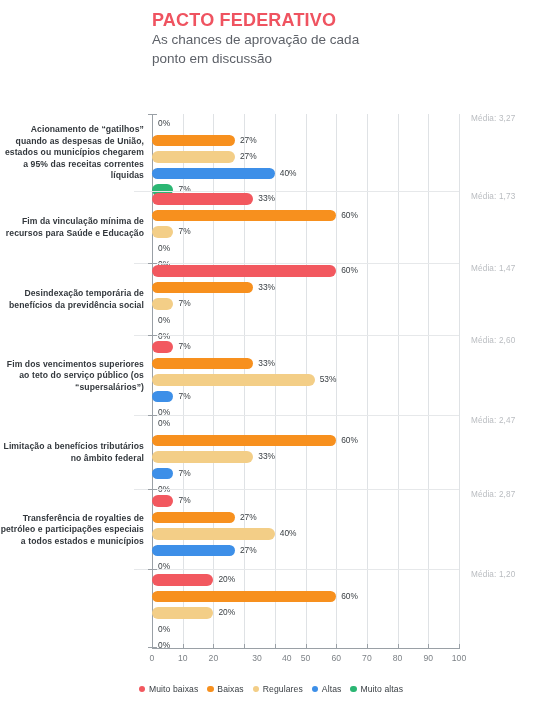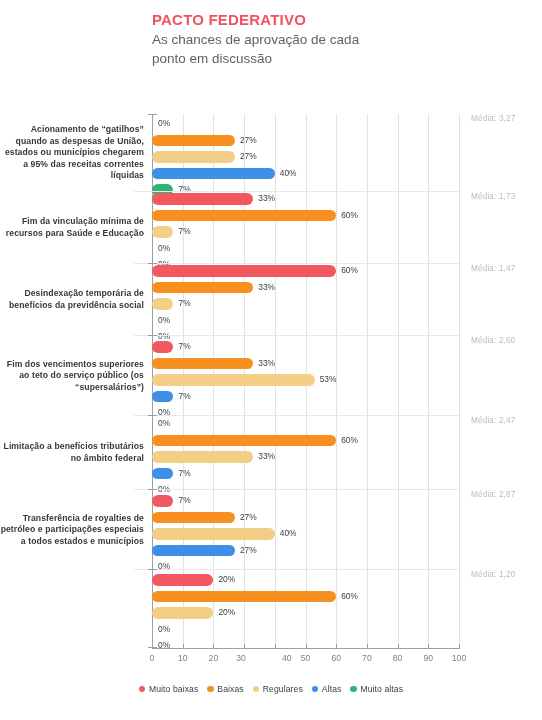--- a/index.html
+++ b/index.html
@@ -18,21 +18,21 @@
   }
 
   
   .header {
     position: absolute;
     left: 152px;
     top: 12px;
     width: 230px;
   }
   .header .kicker {
-    font-size: 15px;
+    font-size: 18px;
     font-weight: bold;
     letter-spacing: .2px;
     color: #ef5360;
     margin: 0 0 2px 0;
     line-height: 16px;
   }
   .header .subtitle {
     font-size: 13.5px;
     color: #5d6168;
     line-height: 19px;
@@ -456,21 +456,21 @@
 
   <div class="xaxis" id="xaxis">
     <div class="xaxis-line"></div>
   <div class="xtick" style="left: 152px;"></div>
       <div class="xlabel" style="left: 152px;">0</div>
       <div class="xtick" style="left: 182.7px;"></div>
       <div class="xlabel" style="left: 182.7px;">10</div>
       <div class="xtick" style="left: 213.4px;"></div>
       <div class="xlabel" style="left: 213.4px;">20</div>
       <div class="xtick" style="left: 244.1px;"></div>
-      <div class="xlabel" style="left: 241px;">30</div>
+      <div class="xlabel" style="left: 257px;">30</div>
       <div class="xtick" style="left: 274.8px;"></div>
       <div class="xlabel" style="left: 274.8px; margin-left: 12px;">40</div>
       <div class="xtick" style="left: 305.5px;"></div>
       <div class="xlabel" style="left: 305.5px;">50</div>
       <div class="xtick" style="left: 336.2px;"></div>
       <div class="xlabel" style="left: 336.2px;">60</div>
       <div class="xtick" style="left: 366.9px;"></div>
       <div class="xlabel" style="left: 366.9px;">70</div>
       <div class="xtick" style="left: 397.6px;"></div>
       <div class="xlabel" style="left: 397.6px;">80</div>

